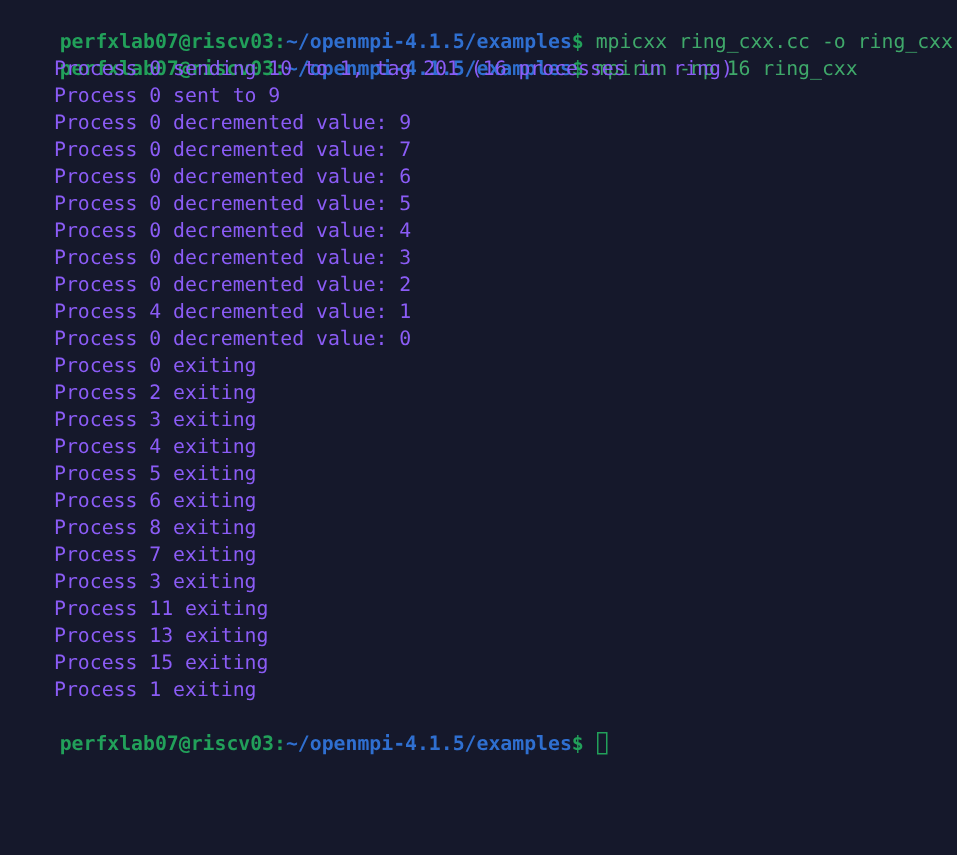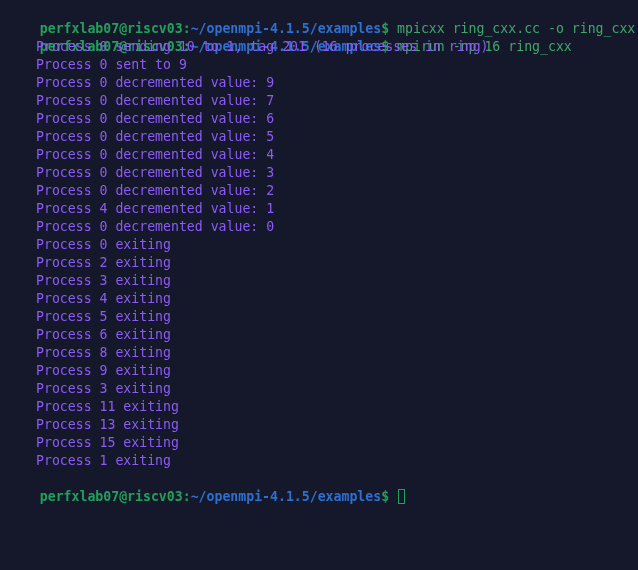--- a/index.html
+++ b/index.html
@@ -67,21 +67,21 @@
       <div class="line"><span class="out">Process 0 decremented value: 2</span></div>
       <div class="line"><span class="out">Process 4 decremented value: 1</span></div>
       <div class="line"><span class="out">Process 0 decremented value: 0</span></div>
       <div class="line"><span class="out">Process 0 exiting</span></div>
       <div class="line"><span class="out">Process 2 exiting</span></div>
       <div class="line"><span class="out">Process 3 exiting</span></div>
       <div class="line"><span class="out">Process 4 exiting</span></div>
       <div class="line"><span class="out">Process 5 exiting</span></div>
       <div class="line"><span class="out">Process 6 exiting</span></div>
       <div class="line"><span class="out">Process 8 exiting</span></div>
-      <div class="line"><span class="out">Process 9 exiting</span></div>
+      <div class="line"><span class="out">Process 7 exiting</span></div>
       <div class="line"><span class="out">Process 3 exiting</span></div>
       <div class="line"><span class="out">Process 11 exiting</span></div>
       <div class="line"><span class="out">Process 13 exiting</span></div>
       <div class="line"><span class="out">Process 15 exiting</span></div>
       <div class="line"><span class="out">Process 1 exiting</span></div>
     </div>
 
   <div class="line">
     <span class="user">perfxlab07@riscv03</span><span class="colon">:</span><span class="path">~/openmpi-4.1.5/examples</span><span class="dollar">$</span><span class="cmd"> </span><span class="cursor"></span>
   </div>

